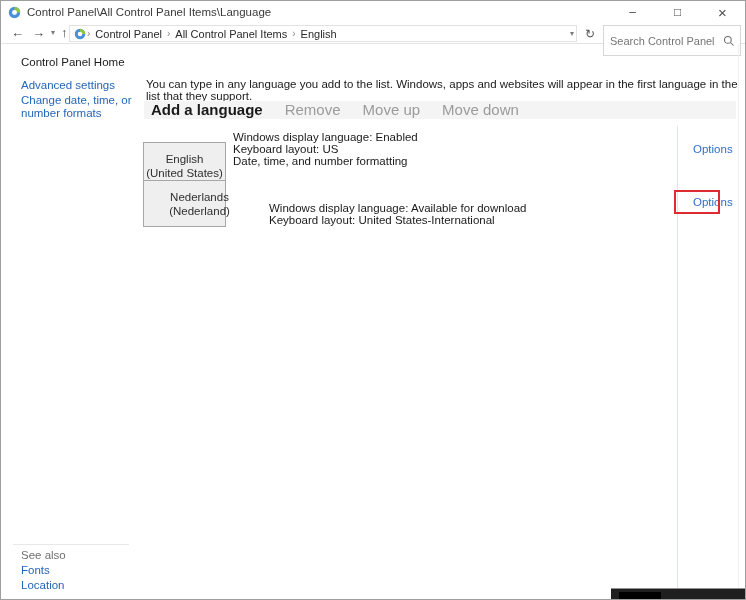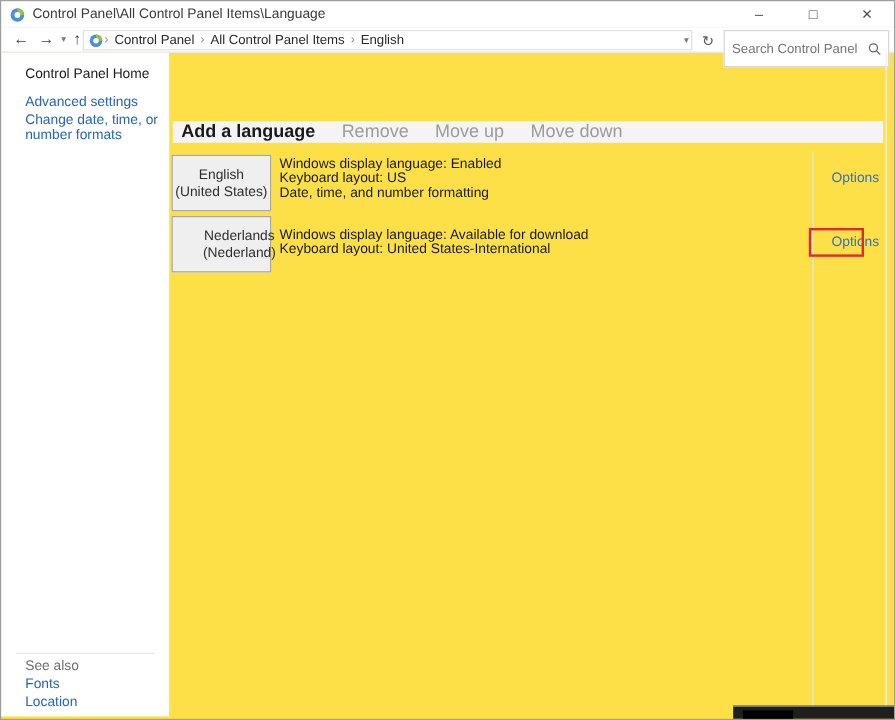--- a/index.html
+++ b/index.html
@@ -7,21 +7,21 @@
   body {
     font-family:"Liberation Sans", sans-serif;
     background:#d8d8d8;
     position:relative;
     font-size:11.5px;
     color:#1a1a1a;
     -webkit-font-smoothing:antialiased;
   }
   .window {
     position:absolute; left:0; top:0; width:746px; height:600px;
-    background:#fde047; border:1px solid #9e9e9e;
+    background:#ffffff; border:1px solid #9e9e9e;
     overflow:hidden;
   }
   
   .titlebar {
     position:absolute; left:0; top:0; right:0; height:22px;
     background:#ffffff; display:flex; align-items:center;
   }
   .titlebar .app-icon { margin-left:7px; width:13px; height:13px; flex:0 0 auto; }
   .titlebar .title-text {
     margin-left:6px; font-size:11.5px; color:#3b3b3b;
@@ -85,25 +85,25 @@
   .cmd-item.disabled { color:#9b9b9b; }
   .content-vline { position:absolute; left:676px; top:125px; height:462px; width:1px; background:#d9e6f3; }
   .content-vline2 { position:absolute; left:737px; top:43px; height:544px; width:1px; background:#f0f0f0; }
   
   .lang-tile {
     position:absolute; left:142px; width:83px; height:47px;
     background:#efefef; border:1px solid #a7a7a7;
     display:flex; align-items:center; justify-content:center; text-align:center;
     font-size:11.5px; line-height:14px; color:#2f2f2f; padding:2px; cursor:pointer;
   }
-  .tile-1 { top:128px;text-align:center; }
+  .tile-1 { top:141px;text-align:center; }
   .tile-2 { top:179px;padding-left:32px; }
   .lang-details { position:absolute; left:232px; font-size:11.5px; line-height:12.2px; color:#1a1a1a; }
   .details-1 { top:130px; }
-  .details-2 { top:189px; }
+  .details-2 { top:201px;margin-left:36px; }
   .options-link { position:absolute; left:680px; color:#2f71c5; cursor:pointer; font-size:11.5px;margin-left:12px; }
   .options-1 { top:142px; }
   .options-2 { top:195px; }
   .highlight-box {
     position:absolute; left:673px; top:189px; width:46px; height:24px;
     border:2px solid #df2b30; pointer-events:none;
   }
   
   .overlay-fragment {
     position:absolute; left:610px; top:587px; width:136px; height:13px;
@@ -166,20 +166,21 @@
   <div class="sidebar">
     <div class="side-home">Control Panel Home</div>
     <div class="side-link" style="top:35px;">Advanced settings</div>
     <div class="side-link wrap" style="top:50px;">Change date, time, or number formats</div>
     <div class="side-divider"></div>
     <div class="side-seealso">See also</div>
     <div class="side-link" style="top:520px;">Fonts</div>
     <div class="side-link" style="top:535px;">Location</div>
   </div>
 
+  <div class="main-desc">You can type in any language you add to the list. Windows, apps and websites will appear in the first language in the list that they support.</div>
 
   <div class="cmd-bar">
     <span class="cmd-item primary">Add a language</span>
     <span class="cmd-item disabled">Remove</span>
     <span class="cmd-item disabled">Move up</span>
     <span class="cmd-item disabled">Move down</span>
   </div>
 
   <div class="content-vline"></div>
   <div class="content-vline2"></div>

